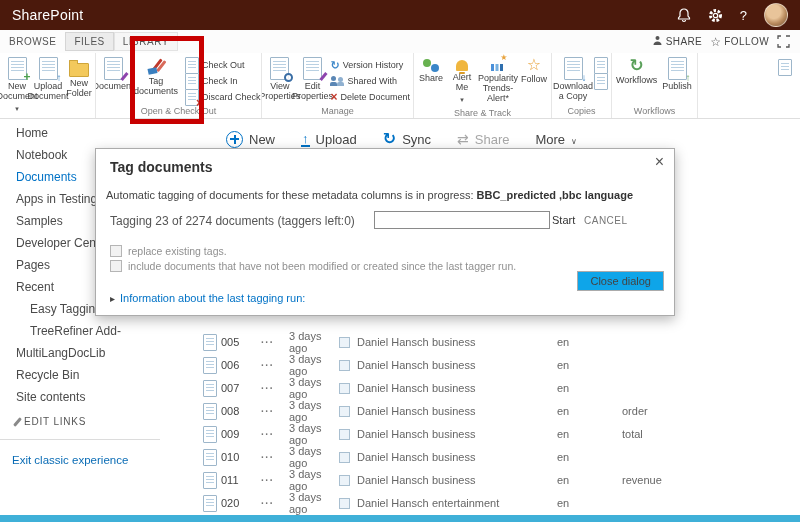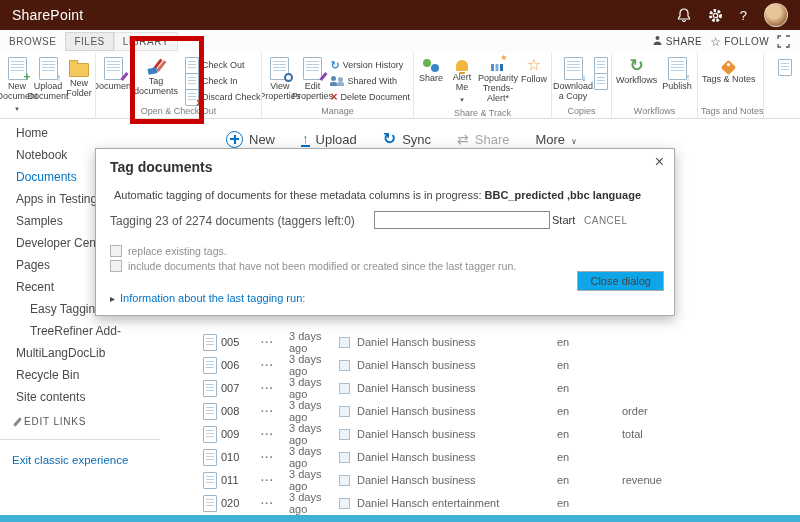--- a/index.html
+++ b/index.html
@@ -115,21 +115,21 @@
   .t-sync::after{content:"↻";color:#0072c6;font-weight:bold;font-size:16px;line-height:1}
   .t-share::after{content:"⇄";color:#a8a8a8;font-size:14px;line-height:1}
   .t-gray{color:#a8a8a8}
   .g-vee::after{content:"∨";font-size:8px;color:#555}
 
   
   .dialog{position:absolute;left:95px;top:148px;width:578px;height:166px;background:#fff;
           border:1px solid #ababab;box-shadow:0 4px 12px rgba(0,0,0,.28);z-index:20}
   .dlg-title{position:absolute;left:14px;top:10px;font-size:14px;font-weight:bold;color:#333}
   .dlg-close{position:absolute;right:10px;top:4px;font-size:16px;color:#555;cursor:pointer}
-  .dlg-line1{position:absolute;left:18px;top:40px;font-size:11px;color:#444;white-space:nowrap}
+  .dlg-line1{position:absolute;left:10px;top:40px;font-size:11px;color:#444;white-space:nowrap}
   .dlg-line1 b{color:#333}
   .dlg-status{position:absolute;left:14px;top:65px;font-size:12px;color:#555}
   .dlg-input{position:absolute;left:278px;top:62px;width:168px;height:16px;border:1px solid #8a8a8a;
              font-size:11px;padding:0 3px;font-family:inherit}
   .dlg-start{position:absolute;left:456px;top:65px;font-size:11px;color:#333;cursor:pointer}
   .dlg-cancel{position:absolute;left:488px;top:66px;font-size:10px;color:#767676;letter-spacing:.5px;cursor:pointer}
   .chkrow{position:absolute;left:14px;display:flex;align-items:center;gap:6px;font-size:10.5px;color:#909090}
   .chk{width:10px;height:10px;border:1px solid #b5b5b5;background:#f2f2f2;flex:0 0 auto}
   .dlg-closebtn{position:absolute;right:10px;top:122px;border:1px solid #ababab;background:#0ea5e9;
                 font-size:11px;color:#444;padding:3px 12px;cursor:pointer;font-family:inherit}
@@ -320,29 +320,20 @@
           <span class="bl">Workflows</span>
         </div>
         <div class="bb">
           <span class="i doc doclg bdg bdg-upg"></span>
           <span class="bl">Publish</span>
         </div>
       </div>
       <div class="rlabel">Workflows</div>
     </div>
 
-    <div class="rgroup" style="width:66px">
-      <div class="rbody">
-        <div class="bb">
-          <span class="i i-tagshape"></span>
-          <span class="bl">Tags &amp; Notes</span>
-        </div>
-      </div>
-      <div class="rlabel">Tags and Notes</div>
-    </div>
 
     <div class="rfill">
       <div class="sbcol">
         <div class="sb">
           <span class="i doc docsm"></span>
         </div>
       </div>
     </div>
   </div>
 

